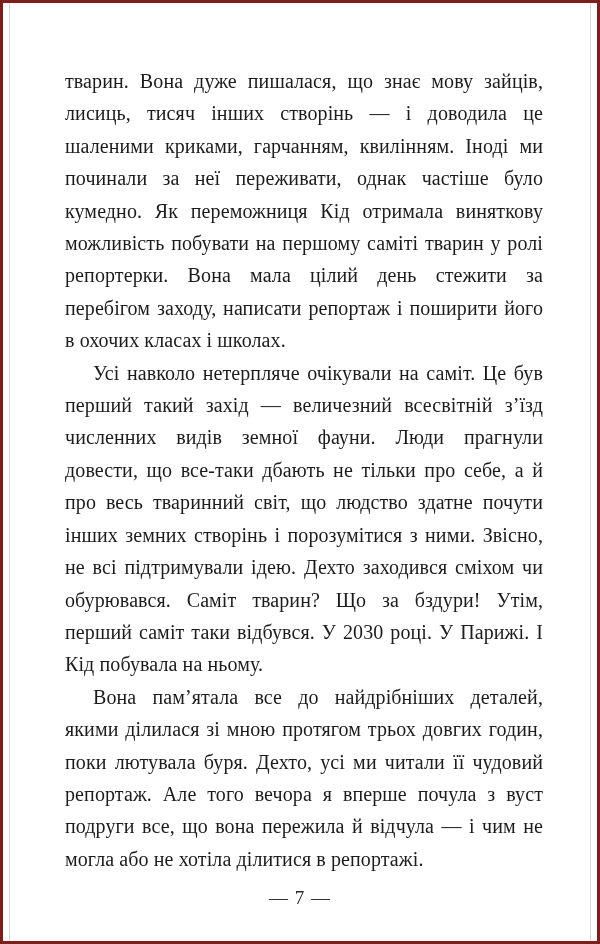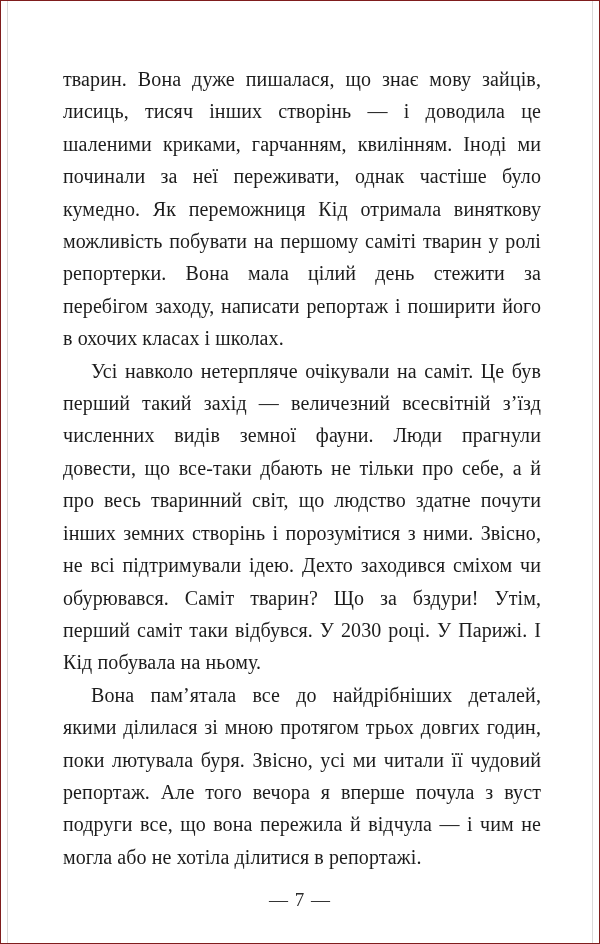--- a/index.html
+++ b/index.html
@@ -11,21 +11,21 @@
     width: 600px;
     height: 944px;
     position: relative;
     overflow: hidden;
     font-family: "Liberation Serif", serif;
   }
   .page {
     position: absolute;
     inset: 0;
     background: #ffffff;
-    border: 1px solid #7f1d1d;
+    border: 3px solid #7f1d1d;
     box-sizing: border-box;
   }
   
   .page::before,
   .page::after {
     content: "";
     position: absolute;
     top: 0;
     bottom: 0;
     width: 1px;
@@ -63,16 +63,16 @@
     letter-spacing: 1px;
   }
 </style>
 </head>
 <body>
 
 <div class="page">
   <div class="text-block">
     <p class="continuation">тварин. Вона дуже пишалася, що знає мову зайців, лисиць, тисяч інших створінь — і доводила це шаленими криками, гарчанням, квилінням. Іноді ми починали за неї переживати, однак частіше було кумедно. Як переможниця Кід отримала виняткову можливість побувати на першому саміті тварин у ролі репортерки. Вона мала цілий день стежити за перебігом заходу, написати репортаж і поширити його в охочих класах і школах.</p>
     <p>Усі навколо нетерпляче очікували на саміт. Це був перший такий захід — величезний всесвітній з’їзд численних видів земної фауни. Люди прагнули довести, що все-таки дбають не тільки про себе, а й про весь тваринний світ, що людство здатне почути інших земних створінь і порозумітися з ними. Звісно, не всі підтримували ідею. Дехто заходився сміхом чи обурювався. Саміт тварин? Що за бздури! Утім, перший саміт таки відбувся. У 2030 році. У Парижі. І Кід побувала на ньому.</p>
-    <p>Вона пам’ятала все до найдрібніших деталей, якими ділилася зі мною протягом трьох довгих годин, поки лютувала буря. Звісно, усі ми читали її чудовий репортаж. Але того вечора я вперше почула з вуст подруги все, що вона пережила й відчула — і чим не могла або не хотіла ділитися в репортажі.</p>
+    <p>Вона пам’ятала все до найдрібніших деталей, якими ділилася зі мною протягом трьох довгих годин, поки лютувала буря. Дехто, усі ми читали її чудовий репортаж. Але того вечора я вперше почула з вуст подруги все, що вона пережила й відчула — і чим не могла або не хотіла ділитися в репортажі.</p>
   </div>
   <div class="page-number">— 7 —</div>
 </div>
 
 </body></html>

